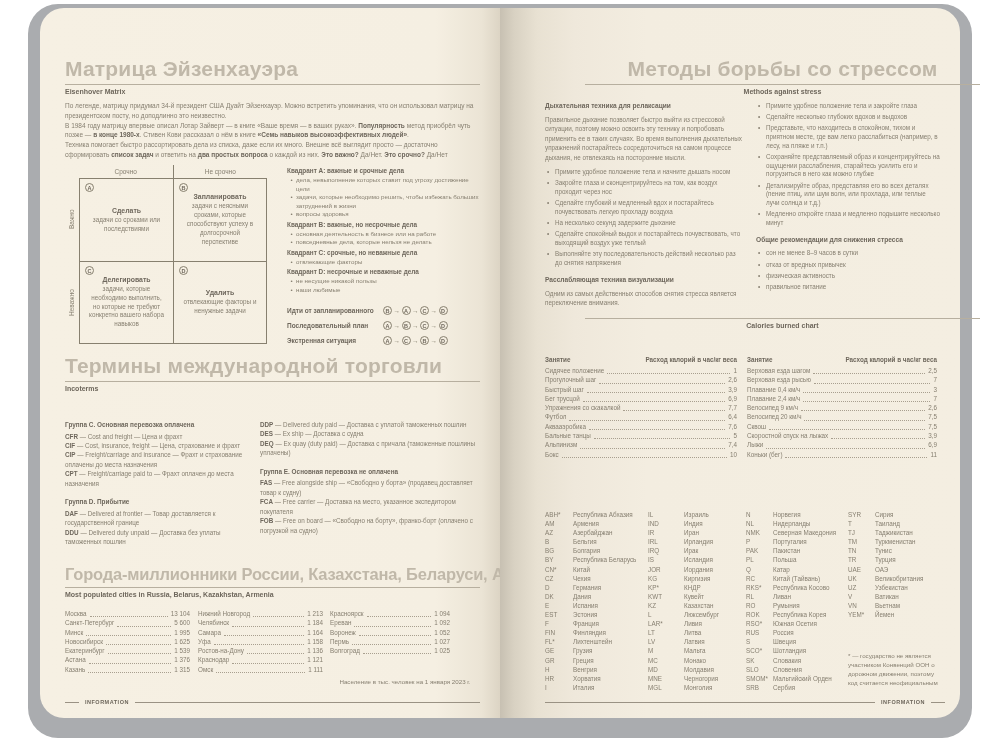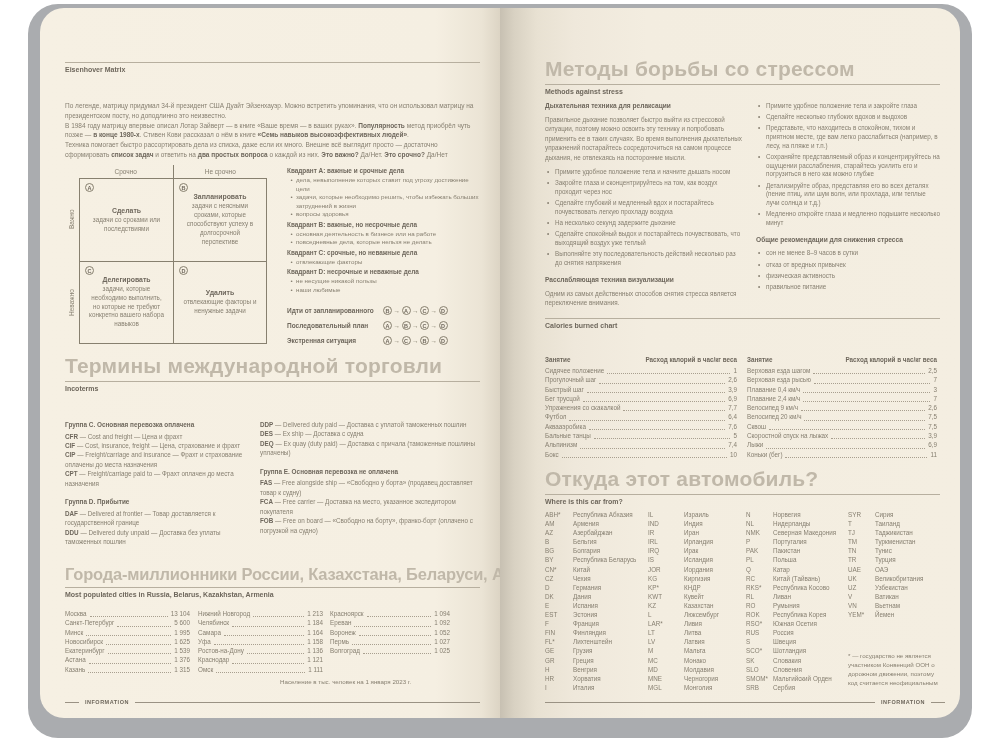--- a/index.html
+++ b/index.html
@@ -14,21 +14,21 @@
     background:linear-gradient(90deg,#f6f0e3 0%,#f5efe2 86%,#ebe4d5 96%,#dcd4c4 100%);}
   .page.right{left:500px;border-radius:0 24px 24px 0;
     background:linear-gradient(90deg,#c7c0b2 0%,#d8d1c2 3%,#e8e1d2 8%,#efe8db 16%,#f3ede0 32%,#f4eee1 100%);}
   .abs{position:absolute;}
 
   
   .sec-title{font-size:21px;font-weight:bold;color:#c0b8a9;letter-spacing:0.2px;line-height:1.05;white-space:nowrap;}
   .sec-title.small{font-size:16.5px;letter-spacing:-0.2px;}
   .sec-rule{height:1px;background:#b7af9f;margin:4px 0 3px;}
   .sec-sub{font-size:7px;font-weight:bold;color:#6e675c;}
-  .right-al{text-align:left;}
+  .right-al{text-align:center;margin-left:40px;}
 
   
   .body-p{font-size:6.5px;line-height:1.5;margin:0;color:#867f70;}
   .body-p b, .term b, .group-head, .q-head, .s-label, .list-head{color:#6e675c;}
 
   
   .m-header{display:flex;margin-left:16px;height:13px;align-items:center;}
   .m-header span{flex:1;text-align:center;font-size:6.5px;color:#867f70;}
   .m-header span:last-child{border-left:1px solid #87806f;height:13px;line-height:13px;}
   .m-wrap{display:flex;}
@@ -95,20 +95,21 @@
   .flabel{font-size:5.5px;font-weight:bold;letter-spacing:0.5px;color:#6e675c;margin:0 6px;}
 </style>
 </head>
 <body>
 
 <div class="cover"></div>
 
 <div class="page left">
 
   <div class="abs" style="left:25px;top:50px;width:415px;">
+    <div class="sec-title">Матрица Эйзенхауэра</div>
     <div class="sec-rule"></div>
     <div class="sec-sub">Eisenhover Matrix</div>
   </div>
 
   <div class="abs" id="eis-paras" style="left:25px;top:93px;width:418px;">
       <p class="body-p">По легенде, матрицу придумал 34-й президент США Дуайт Эйзенхауэр. Можно встретить упоминания, что он использовал матрицу на президентском посту, но доподлинно это неизвестно.</p>
       <p class="body-p">В 1984 году матрицу впервые описал Лотар Зайверт — в книге «Ваше время — в ваших руках». <b>Популярность</b> метод приобрёл чуть позже — <b>в конце 1980-х</b>. Стивен Кови рассказал о нём в книге <b>«Семь навыков высокоэффективных людей»</b>.</p>
       <p class="body-p">Техника помогает быстро рассортировать дела из списка, даже если их много. Внешне всё выглядит просто — достаточно сформировать <b>список задач</b> и ответить на <b>два простых вопроса</b> о каждой из них. <b>Это важно?</b> Да/Нет. <b>Это срочно?</b> Да/Нет</p>
     </div>
 
@@ -579,25 +580,20 @@
           <span class="dt-val">6,9</span>
         </div>
         <div class="dot-row">
           <span class="dt-label">Коньки (бег)</span>
           <span class="dots"></span>
           <span class="dt-val">11</span>
         </div>
       </div>
   </div>
 
-  <div class="abs right-al" style="left:45px;top:460px;width:395px;">
-    <div class="sec-title">Откуда этот автомобиль?</div>
-    <div class="sec-rule"></div>
-    <div class="sec-sub">Where is this car from?</div>
-  </div>
 
   <div class="abs" id="cars-c1" style="left:45px;top:503px;width:100px;">
       <div class="car-row">
         <span class="car-code ">ABH*</span>
         <span class="car-country">Республика Абхазия</span>
       </div>
       <div class="car-row">
         <span class="car-code ">AM</span>
         <span class="car-country">Армения</span>
       </div>

